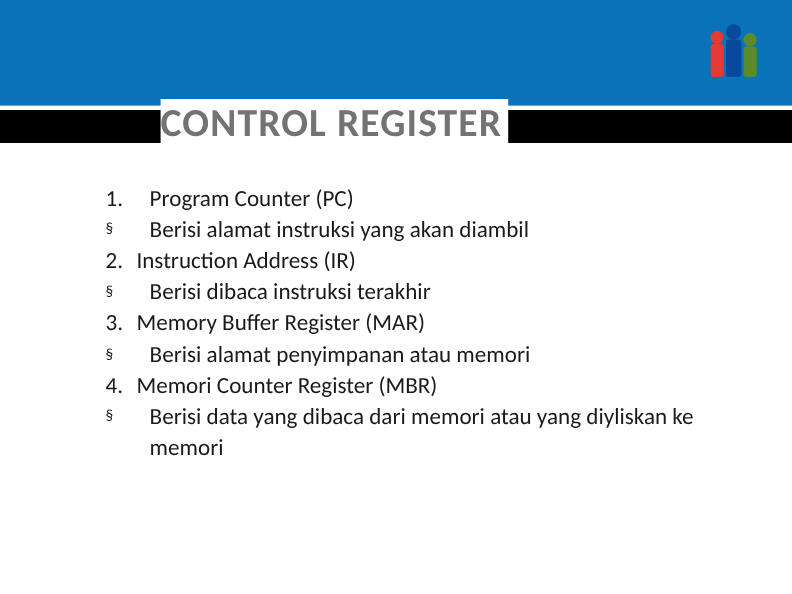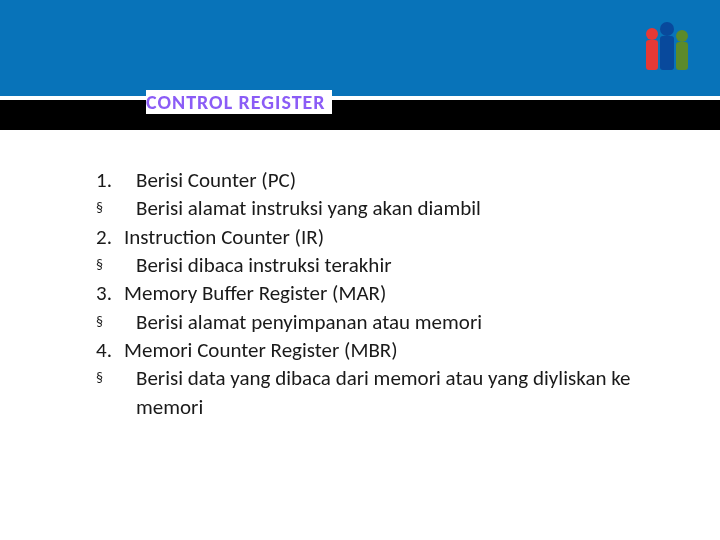--- a/index.html
+++ b/index.html
@@ -26,24 +26,24 @@
       background: #000;
       z-index: 1;
     }
     .page-title-wrap {
       position: absolute;
       left: 0; top: 90px; right: 0;
       z-index: 2;
     }
     .page-title {
       margin-left: 146px;
-      font-size: 20px;
+      font-size: 36px;
       font-weight: 700;
       letter-spacing: 1px;
-      color: #8b5cf6;
+      color: #737373;
       background: #fff;
       display: inline-block;
       padding: 0 6px 0 0;
     }
     .content {
       position: absolute;
       left: 96px; right: 50px; top: 166px;
       font-size: 21px;
       color: #1a1a1a;
       line-height: 1.35;
@@ -74,29 +74,29 @@
 <div class="title-strip"></div>
 
 <div class="page-title-wrap">
   <span class="page-title">CONTROL REGISTER</span>
 </div>
 
 <div class="content">
 
   <div class="row">
     <div class="num-marker">1.</div>
-    <div class="item-text">Berisi Counter (PC)</div>
+    <div class="item-text">Program Counter (PC)</div>
   </div>
   <div class="row">
     <div class="bullet-marker">§</div>
     <div class="item-text">Berisi alamat instruksi yang akan diambil</div>
   </div>
   <div class="row tight">
     <div class="num-marker">2.</div>
-    <div class="item-text">Instruction Counter (IR)</div>
+    <div class="item-text">Instruction Address (IR)</div>
   </div>
   <div class="row">
     <div class="bullet-marker">§</div>
     <div class="item-text">Berisi dibaca instruksi terakhir</div>
   </div>
   <div class="row tight">
     <div class="num-marker">3.</div>
     <div class="item-text">Memory Buffer Register (MAR)</div>
   </div>
   <div class="row">

